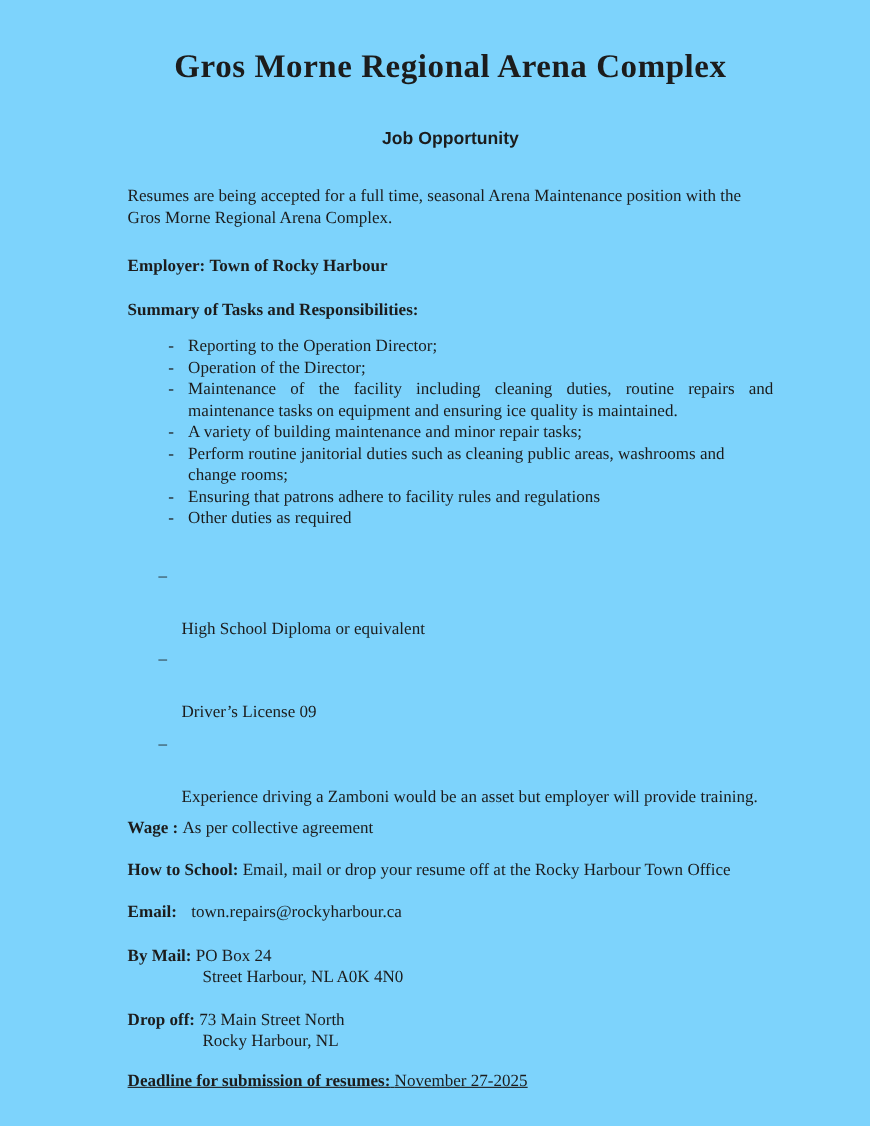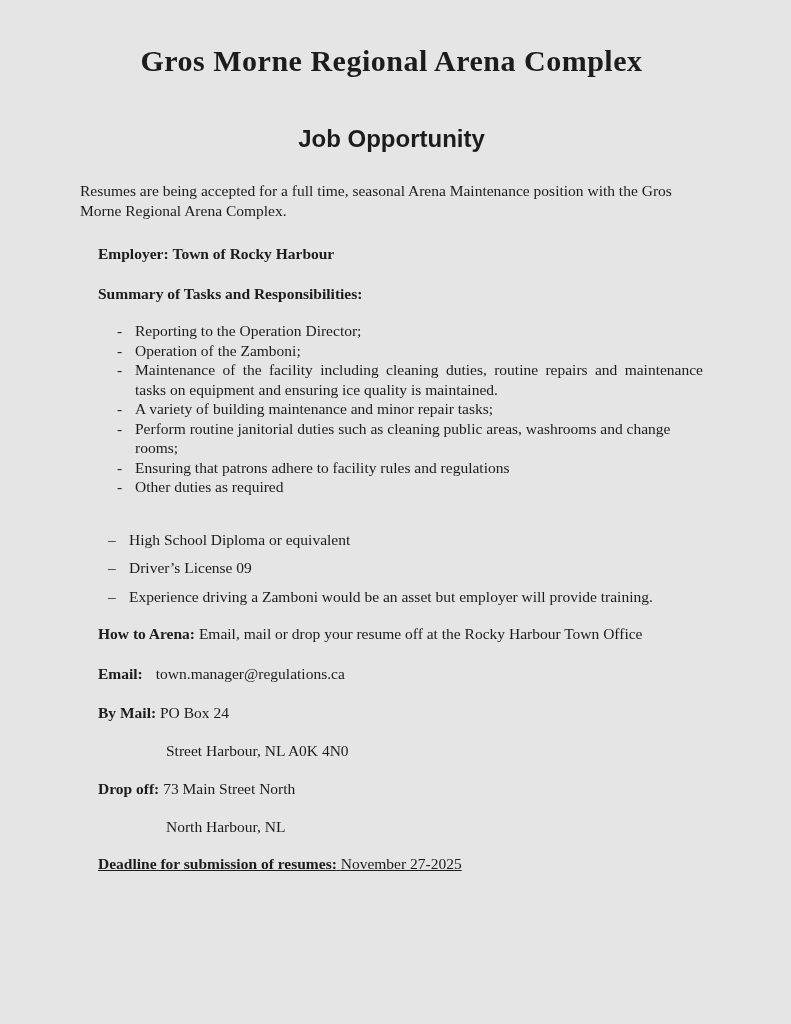--- a/index.html
+++ b/index.html
@@ -5,59 +5,59 @@
   html, body {
     margin: 0;
     padding: 0;
     background: #ffffff;
   }
   .page {
     position: relative;
     width: 791px;
     height: 1024px;
     margin: 0 auto;
-    background: #e5e5e5;
+    background: #7dd3fc;
     color: #1c1c1c;
     font-family: "Liberation Serif", serif;
     font-size: 15.5px;
     line-height: 19.5px;
     box-sizing: border-box;
-    padding: 44px 88px 40px 80px;
+    padding: 44px 88px 40px 116px;
     overflow: hidden;
   }
   .doc-title {
     margin: 0;
     text-align: center;
     font-family: "Liberation Serif", serif;
     font-weight: bold;
     font-size: 30px;
     line-height: 34px;
     letter-spacing: 0.5px;
   }
   .doc-subtitle {
-    margin: 49px 0 0 0;
+    margin: 37px 0 0 0;
     text-align: center;
     font-family: "Liberation Sans", sans-serif;
     font-weight: bold;
-    font-size: 24px;
+    font-size: 16px;
     line-height: 23px;
   }
   .doc-position {
     margin: 19px 0 0 0;
     text-align: center;
     font-family: "Liberation Sans", sans-serif;
     font-weight: bold;
     font-size: 16.5px;
     line-height: 20px;
   }
   .intro {
     margin: 31px 0 16px 0;
   }
   .label-line {
-    margin: 18px;
+    margin: 0;
   }
   .bold { font-weight: bold; }
   .employer-line { margin-top: 24px; }
   .tasks-heading { margin-top: 20px; font-weight: bold; }
   ul.task-list {
     list-style: none;
     margin: 14px 0 0 0;
     padding: 0 0 0 37px;
   }
   ul.task-list li {
@@ -84,20 +84,21 @@
   ul.education-list li {
     display: flex;
     align-items: flex-start;
     margin: 0 0 9px 0;
   }
   ul.education-list .li-bullet {
     flex: 0 0 21px;
   }
   ul.education-list .li-text {
     flex: 1 1 auto;
+    margin-top: 48px;
   }
   .wage-line { margin-top: 0; }
   .apply-line { margin-top: 18px; }
   .email-line { margin-top: 20px; }
   .email-gap { display: inline-block; width: 13px; }
   .address-block { margin-top: 20px; }
   .address-block .line2 { padding-left: 68px; }
   .dropoff-block { margin-top: 19px; }
   .deadline-line { margin-top: 16px; text-decoration: underline; }
 </style>
@@ -115,21 +116,21 @@
 
   <p class="label-line tasks-heading">Summary of Tasks and Responsibilities:</p>
 
   <ul class="task-list">
     <li>
         <span class="li-bullet">-</span>
         <span class="li-text">Reporting to the Operation Director;</span>
       </li>
     <li>
         <span class="li-bullet">-</span>
-        <span class="li-text">Operation of the Zamboni;</span>
+        <span class="li-text">Operation of the Director;</span>
       </li>
     <li>
         <span class="li-bullet">-</span>
         <span class="li-text">Maintenance of the facility including cleaning duties, routine repairs and maintenance tasks on equipment and ensuring ice quality is maintained.</span>
       </li>
     <li>
         <span class="li-bullet">-</span>
         <span class="li-text">A variety of building maintenance and minor repair tasks;</span>
       </li>
     <li>
@@ -155,30 +156,31 @@
     <li>
         <span class="li-bullet">–</span>
         <span class="li-text">Driver’s License 09</span>
       </li>
     <li>
         <span class="li-bullet">–</span>
         <span class="li-text">Experience driving a Zamboni would be an asset but employer will provide training.</span>
       </li>
   </ul>
 
+  <p class="label-line wage-line"><span class="bold">Wage :</span><span>&nbsp;</span><span>As per collective agreement</span></p>
 
-  <p class="label-line apply-line"><span class="bold">How to Arena:</span><span>&nbsp;</span><span>Email, mail or drop your resume off at the Rocky Harbour Town Office</span></p>
+  <p class="label-line apply-line"><span class="bold">How to School:</span><span>&nbsp;</span><span>Email, mail or drop your resume off at the Rocky Harbour Town Office</span></p>
 
-  <p class="label-line email-line"><span class="bold">Email:</span><span class="email-gap"></span><span>town.manager@regulations.ca</span></p>
+  <p class="label-line email-line"><span class="bold">Email:</span><span class="email-gap"></span><span>town.repairs@rockyharbour.ca</span></p>
 
   <div class="address-block">
     <p class="label-line"><span class="bold">By Mail:</span><span>&nbsp;</span><span>PO Box 24</span></p>
     <p class="label-line line2">Street Harbour, NL A0K 4N0</p>
   </div>
 
   <div class="address-block dropoff-block">
     <p class="label-line"><span class="bold">Drop off:</span><span>&nbsp;</span><span>73 Main Street North</span></p>
-    <p class="label-line line2">North Harbour, NL</p>
+    <p class="label-line line2">Rocky Harbour, NL</p>
   </div>
 
   <p class="label-line deadline-line"><span class="bold">Deadline for submission of resumes:</span><span>&nbsp;</span><span>November 27-2025</span></p>
 
 </div>
 
 </body></html>

